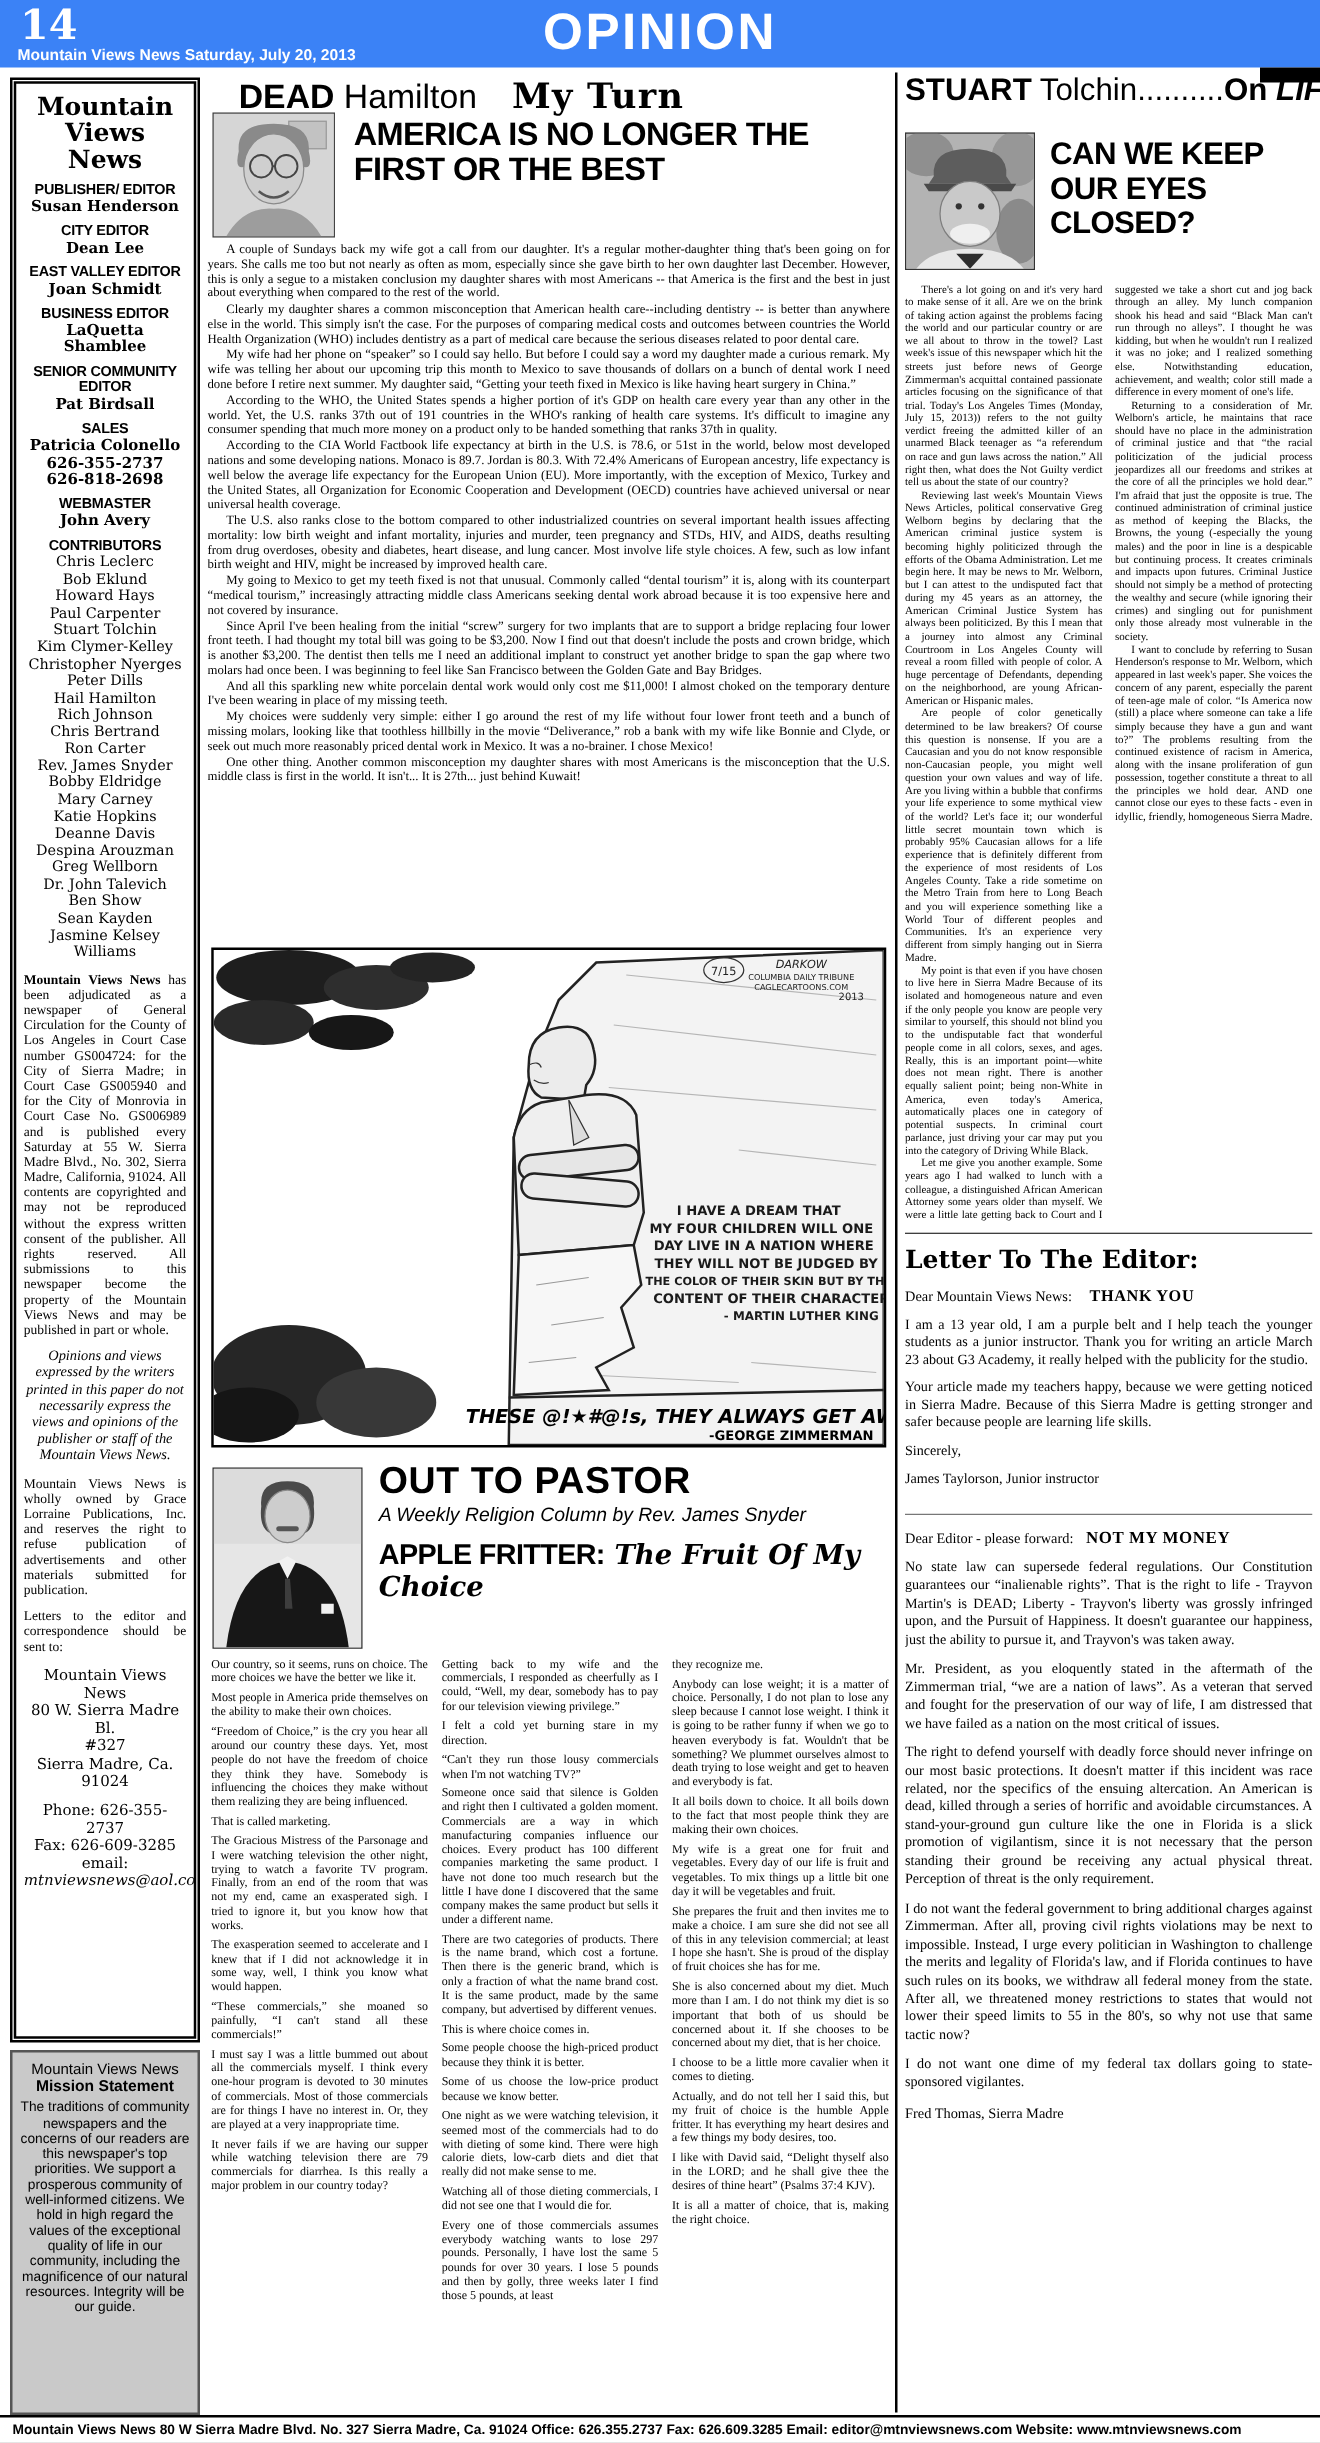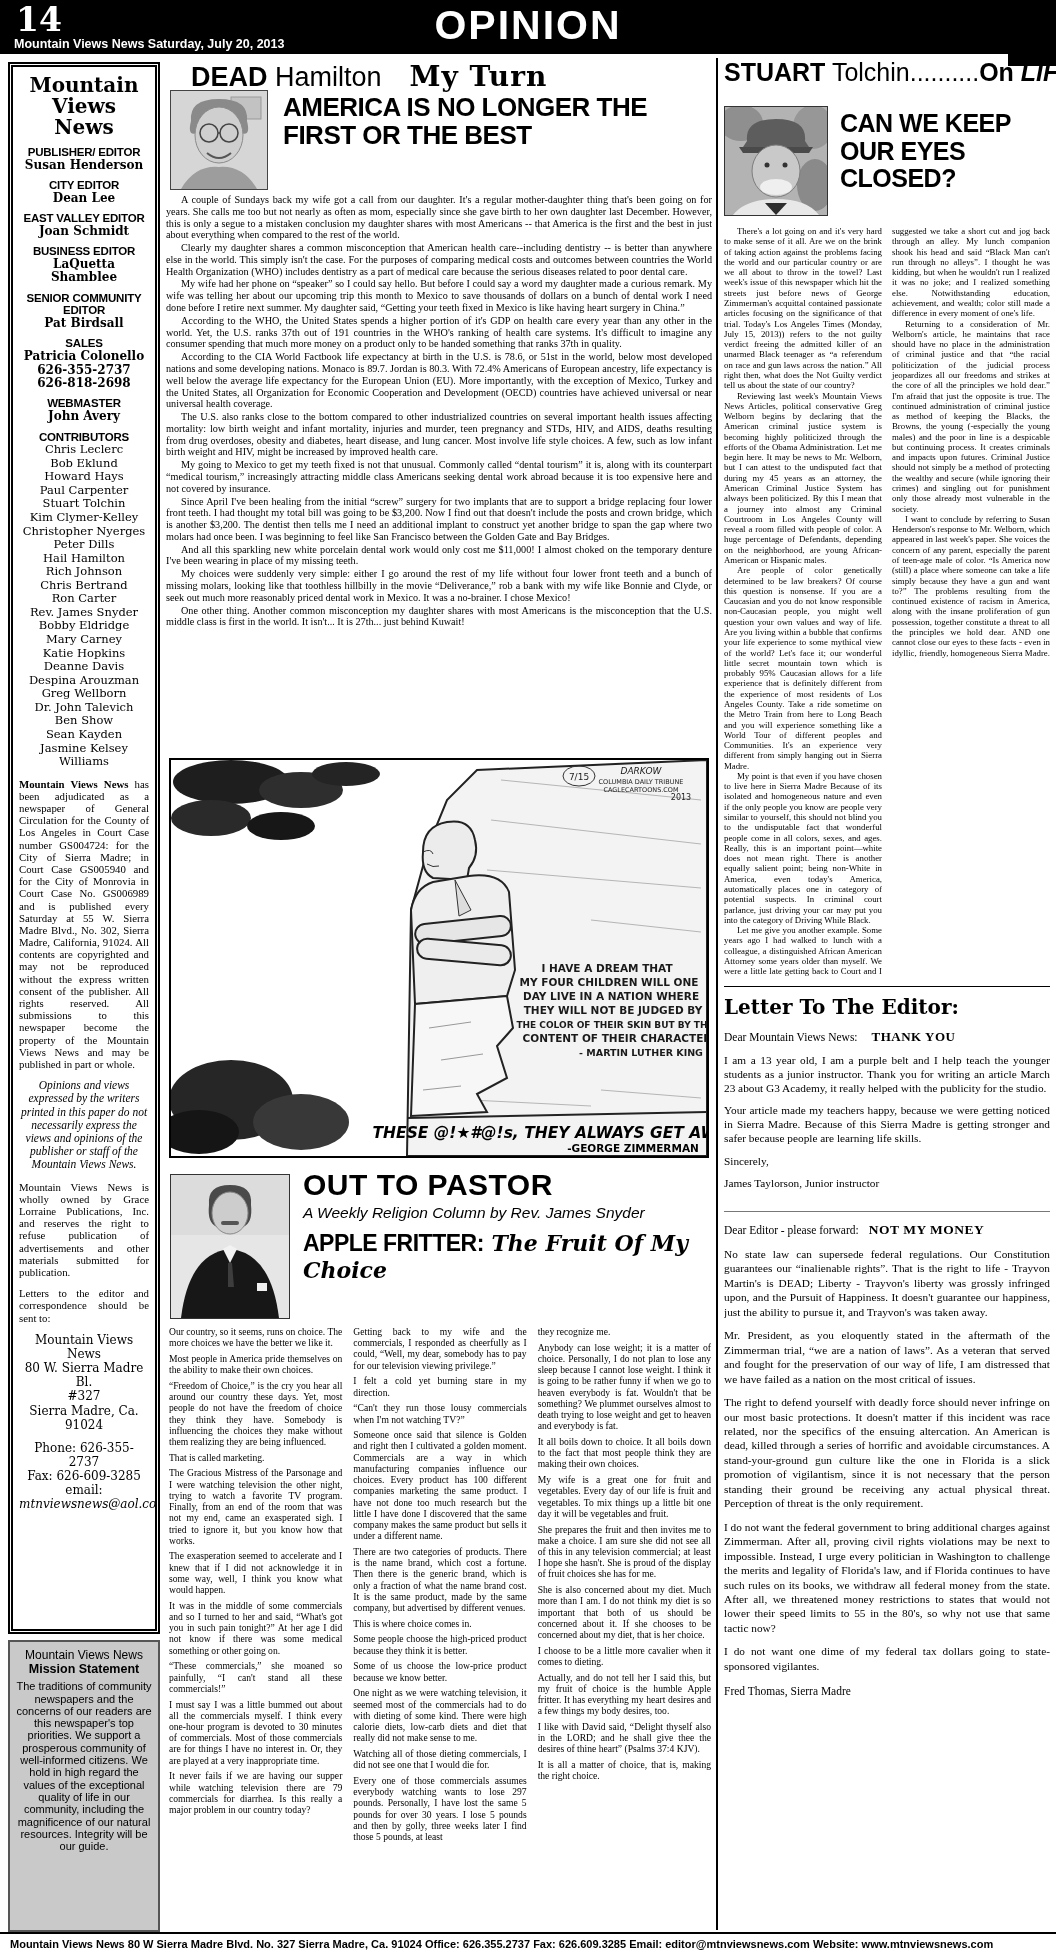--- a/index.html
+++ b/index.html
@@ -1,20 +1,20 @@
 <!DOCTYPE html>
 <html><head>
 <meta charset="utf-8">
 <style>
   * { margin:0; padding:0; box-sizing:border-box; }
   body { background:#777; font-family:"Liberation Serif", serif; }
   .page { position:relative; width:1056px; height:1954px; background:#fff; overflow:hidden; margin:0 auto; }
 
   
-  .hdr { position:absolute; left:0; top:0; width:1056px; height:54px; background:#000000; color:#fff; }
+  .hdr { position:absolute; left:0; top:0; width:1056px; height:54px; background:#3b82f6; color:#fff; }
   .hdr .pagenum { position:absolute; left:16px; top:0px; font-family:"DejaVu Serif", serif; font-weight:bold; font-size:33px; }
   .hdr .section { position:absolute; left:0; right:0; top:2px; text-align:center; font-family:"Liberation Sans", sans-serif; font-weight:bold; font-size:41px; letter-spacing:2px; }
   .hdr .dateline { position:absolute; left:14px; bottom:3px; font-family:"Liberation Sans", sans-serif; font-weight:bold; font-size:12.5px; }
   .corner-mark { position:absolute; right:0; top:54px; width:48px; height:12px; background:#000; }
 
   
   .mast { position:absolute; left:8px; top:62px; width:152px; height:1572px; border:5px double #000; background:#fff; padding:8px 6px; text-align:center; overflow:hidden; }
   .mast-title { font-family:"DejaVu Serif", serif; font-weight:bold; font-size:20px; line-height:1.05; margin-bottom:8px; }
   .role { margin-bottom:7px; }
   .role-label { font-family:"Liberation Sans", sans-serif; font-weight:bold; font-size:11.5px; letter-spacing:-0.2px; line-height:1.1; }
@@ -327,21 +327,20 @@
         </div>
       </div>
       <div class="ps-cols">
         <div class="pcol">
             <p>Our country, so it seems, runs on choice. The more choices we have the better we like it.</p>
             <p>Most people in America pride themselves on the ability to make their own choices.</p>
             <p>“Freedom of Choice,” is the cry you hear all around our country these days. Yet, most people do not have the freedom of choice they think they have. Somebody is influencing the choices they make without them realizing they are being influenced.</p>
             <p>That is called marketing.</p>
             <p>The Gracious Mistress of the Parsonage and I were watching television the other night, trying to watch a favorite TV program. Finally, from an end of the room that was not my end, came an exasperated sigh. I tried to ignore it, but you know how that works.</p>
             <p>The exasperation seemed to accelerate and I knew that if I did not acknowledge it in some way, well, I think you know what would happen.</p>
-            <p>It was in the middle of some commercials and so I turned to her and said, “What's got you in such pain tonight?” At her age I did not know if there was some medical something or other going on.</p>
             <p>“These commercials,” she moaned so painfully, “I can't stand all these commercials!”</p>
             <p>I must say I was a little bummed out about all the commercials myself. I think every one-hour program is devoted to 30 minutes of commercials. Most of those commercials are for things I have no interest in. Or, they are played at a very inappropriate time.</p>
             <p>It never fails if we are having our supper while watching television there are 79 commercials for diarrhea. Is this really a major problem in our country today?</p>
           </div>
         <div class="pcol">
             <p>Getting back to my wife and the commercials, I responded as cheerfully as I could, “Well, my dear, somebody has to pay for our television viewing privilege.”</p>
             <p>I felt a cold yet burning stare in my direction.</p>
             <p>“Can't they run those lousy commercials when I'm not watching TV?”</p>
             <p>Someone once said that silence is Golden and right then I cultivated a golden moment. Commercials are a way in which manufacturing companies influence our choices. Every product has 100 different companies marketing the same product. I have not done too much research but the little I have done I discovered that the same company makes the same product but sells it under a different name.</p>
             <p>There are two categories of products. There is the name brand, which cost a fortune. Then there is the generic brand, which is only a fraction of what the name brand cost. It is the same product, made by the same company, but advertised by different venues.</p>

